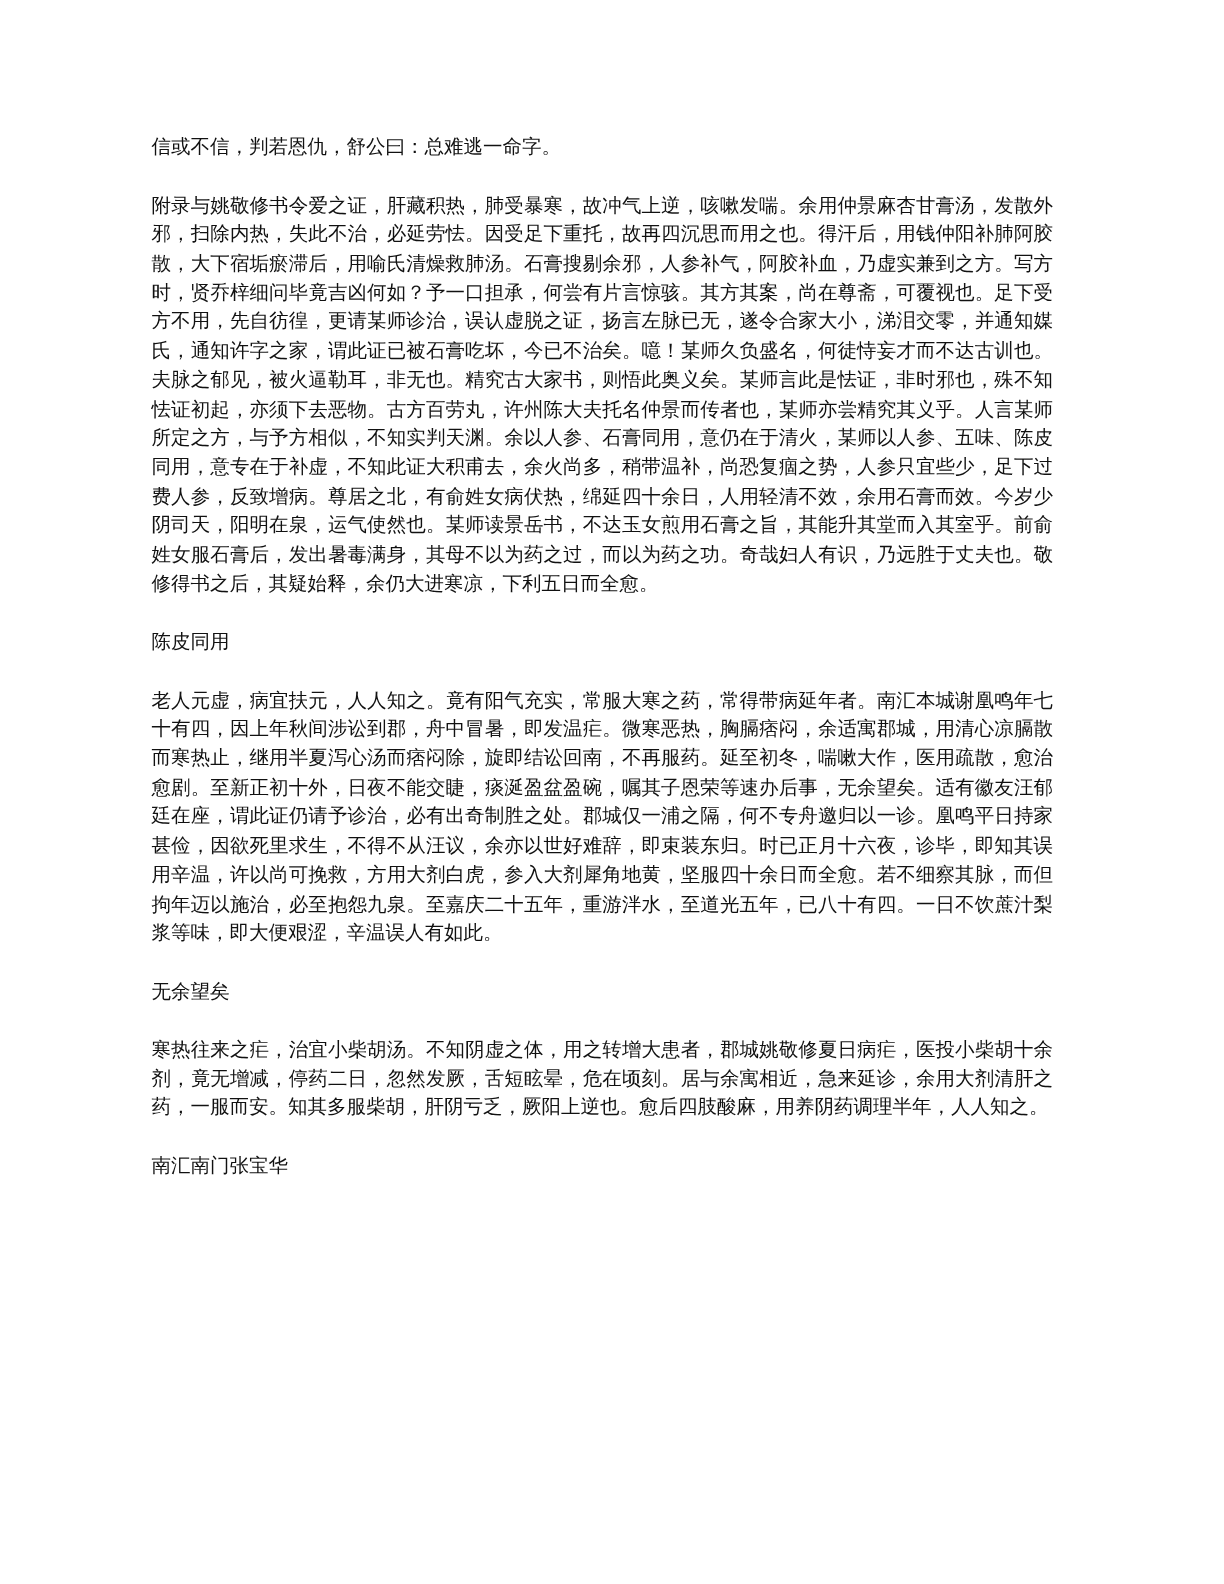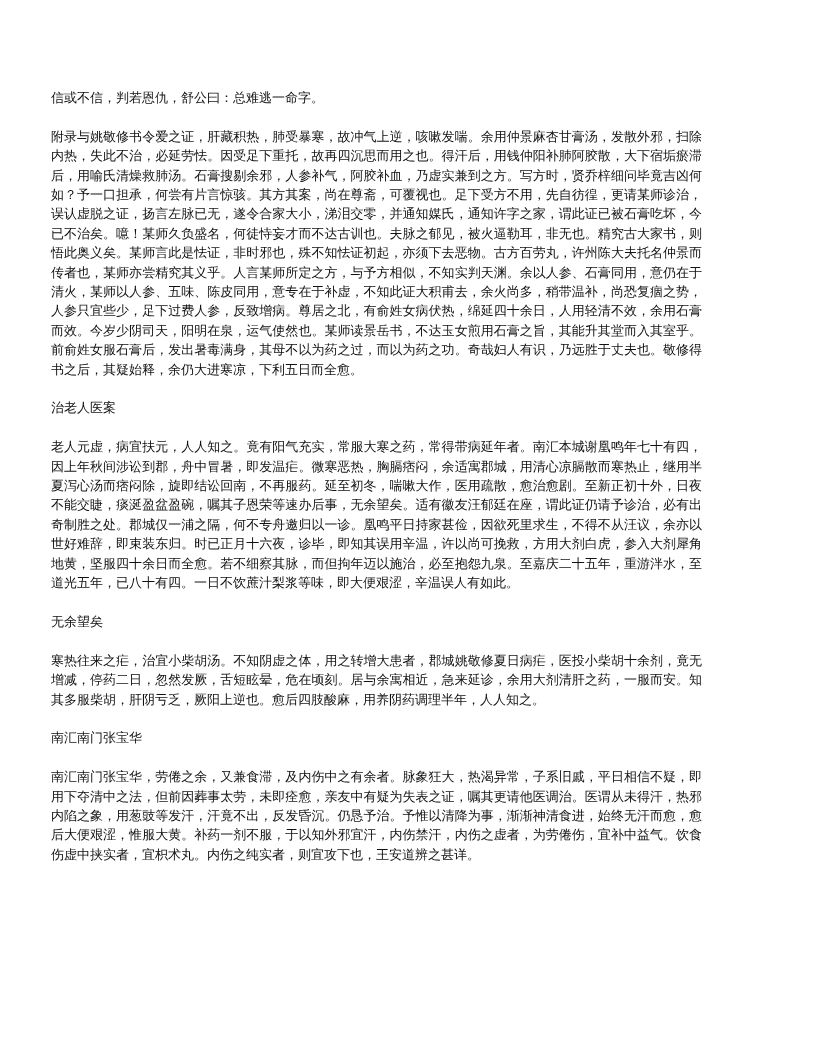--- a/index.html
+++ b/index.html
@@ -7,21 +7,21 @@
     padding: 0;
     background: #ffffff;
   }
   .page {
     position: relative;
     width: 816px;
     height: 1056px;
     margin: 0 auto;
     background: #ffffff;
     box-sizing: border-box;
-    padding: 88px 114px 40px 51px;
+    padding: 88px 114px 40px 101px;
     overflow: hidden;
     font-family: "Liberation Serif", "DejaVu Serif", serif;
     font-size: 13px;
     line-height: 19.4px;
     color: #111111;
   }
   .para {
     margin: 0 0 19.4px 0;
     text-align: justify;
     text-justify: inter-ideograph;
@@ -32,24 +32,23 @@
   }
 </style>
 </head>
 <body>
 
 <div class="page">
   <p class="para">信或不信，判若恩仇，舒公曰：总难逃一命字。</p>
 
   <p class="para">附录与姚敬修书令爱之证，肝藏积热，肺受暴寒，故冲气上逆，咳嗽发喘。余用仲景麻杏甘膏汤，发散外邪，扫除内热，失此不治，必延劳怯。因受足下重托，故再四沉思而用之也。得汗后，用钱仲阳补肺阿胶散，大下宿垢瘀滞后，用喻氏清燥救肺汤。石膏搜剔余邪，人参补气，阿胶补血，乃虚实兼到之方。写方时，贤乔梓细问毕竟吉凶何如？予一口担承，何尝有片言惊骇。其方其案，尚在尊斋，可覆视也。足下受方不用，先自彷徨，更请某师诊治，误认虚脱之证，扬言左脉已无，遂令合家大小，涕泪交零，并通知媒氏，通知许字之家，谓此证已被石膏吃坏，今已不治矣。噫！某师久负盛名，何徒恃妄才而不达古训也。夫脉之郁见，被火逼勒耳，非无也。精究古大家书，则悟此奥义矣。某师言此是怯证，非时邪也，殊不知怯证初起，亦须下去恶物。古方百劳丸，许州陈大夫托名仲景而传者也，某师亦尝精究其义乎。人言某师所定之方，与予方相似，不知实判天渊。余以人参、石膏同用，意仍在于清火，某师以人参、五味、陈皮同用，意专在于补虚，不知此证大积甫去，余火尚多，稍带温补，尚恐复痼之势，人参只宜些少，足下过费人参，反致增病。尊居之北，有俞姓女病伏热，绵延四十余日，人用轻清不效，余用石膏而效。今岁少阴司天，阳明在泉，运气使然也。某师读景岳书，不达玉女煎用石膏之旨，其能升其堂而入其室乎。前俞姓女服石膏后，发出暑毒满身，其母不以为药之过，而以为药之功。奇哉妇人有识，乃远胜于丈夫也。敬修得书之后，其疑始释，余仍大进寒凉，下利五日而全愈。</p>
 
-  <p class="heading">治老人医案</p>
+  <p class="heading">陈皮同用</p>
 
   <p class="para">老人元虚，病宜扶元，人人知之。竟有阳气充实，常服大寒之药，常得带病延年者。南汇本城谢凰鸣年七十有四，因上年秋间涉讼到郡，舟中冒暑，即发温疟。微寒恶热，胸膈痞闷，余适寓郡城，用清心凉膈散而寒热止，继用半夏泻心汤而痞闷除，旋即结讼回南，不再服药。延至初冬，喘嗽大作，医用疏散，愈治愈剧。至新正初十外，日夜不能交睫，痰涎盈盆盈碗，嘱其子恩荣等速办后事，无余望矣。适有徽友汪郁廷在座，谓此证仍请予诊治，必有出奇制胜之处。郡城仅一浦之隔，何不专舟邀归以一诊。凰鸣平日持家甚俭，因欲死里求生，不得不从汪议，余亦以世好难辞，即束装东归。时已正月十六夜，诊毕，即知其误用辛温，许以尚可挽救，方用大剂白虎，参入大剂犀角地黄，坚服四十余日而全愈。若不细察其脉，而但拘年迈以施治，必至抱怨九泉。至嘉庆二十五年，重游泮水，至道光五年，已八十有四。一日不饮蔗汁梨浆等味，即大便艰涩，辛温误人有如此。</p>
 
   <p class="heading">无余望矣</p>
 
   <p class="para">寒热往来之疟，治宜小柴胡汤。不知阴虚之体，用之转增大患者，郡城姚敬修夏日病疟，医投小柴胡十余剂，竟无增减，停药二日，忽然发厥，舌短眩晕，危在顷刻。居与余寓相近，急来延诊，余用大剂清肝之药，一服而安。知其多服柴胡，肝阴亏乏，厥阳上逆也。愈后四肢酸麻，用养阴药调理半年，人人知之。</p>
 
   <p class="heading">南汇南门张宝华</p>
 
-  <p class="para">南汇南门张宝华，劳倦之余，又兼食滞，及内伤中之有余者。脉象狂大，热渴异常，子系旧戚，平日相信不疑，即用下夺清中之法，但前因葬事太劳，未即痊愈，亲友中有疑为失表之证，嘱其更请他医调治。医谓从未得汗，热邪内陷之象，用葱豉等发汗，汗竟不出，反发昏沉。仍恳予治。予惟以清降为事，渐渐神清食进，始终无汗而愈，愈后大便艰涩，惟服大黄。补药一剂不服，于以知外邪宜汗，内伤禁汗，内伤之虚者，为劳倦伤，宜补中益气。饮食伤虚中挟实者，宜枳术丸。内伤之纯实者，则宜攻下也，王安道辨之甚详。</p>
 </div>
 
 </body></html>

